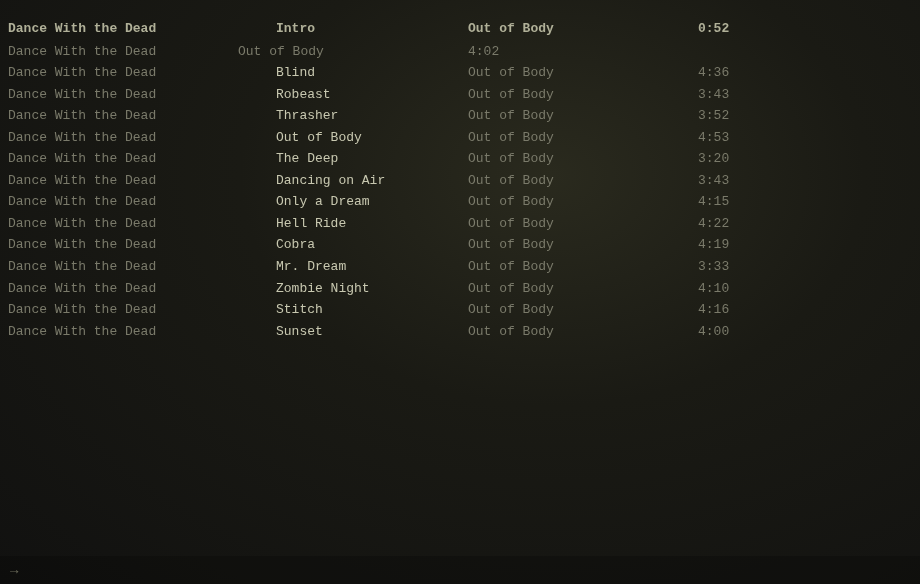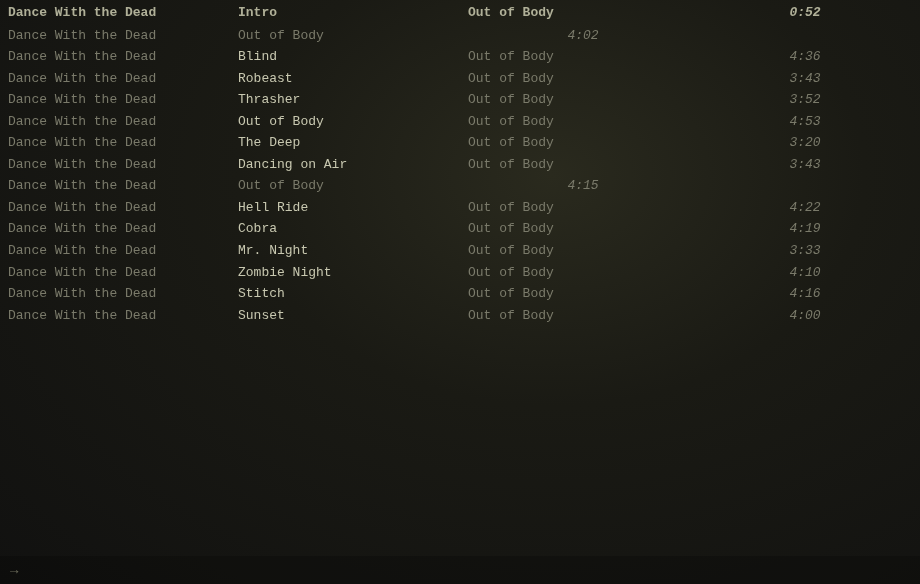--- a/index.html
+++ b/index.html
@@ -15,21 +15,21 @@
       background: radial-gradient(ellipse at 60% 30%, #2a2a1e 0%, #1a1a14 40%, #111110 100%);
       font-family: 'Courier New', Courier, monospace;
       font-size: 13px;
       color: #8a8a7a;
       overflow: hidden;
       position: relative;
     }
 
     .track-list {
       width: 100%;
-      padding-top: 2px;
+      padding-top: 18px;
     }
 
     .track-row {
       display: grid;
       grid-template-columns: 230px 230px 230px 1fr;
       padding: 2px 8px 2px 8px;
       line-height: 1.35;
       align-items: center;
     }
 
@@ -44,34 +44,34 @@
       white-space: nowrap;
       overflow: hidden;
       text-overflow: ellipsis;
     }
 
     .col-title {
       color: #c8c8b0;
       white-space: nowrap;
       overflow: hidden;
       text-overflow: ellipsis;
+      margin-left: 38px;
     }
 
     .col-album {
       color: #7a7a6a;
       white-space: nowrap;
       overflow: hidden;
       text-overflow: ellipsis;
     }
 
     .col-duration {
       color: #7a7a6a;
-      text-align: center;
-      white-space: nowrap;
-      font-style: italic;
+      text-align: left;
+      white-space: nowrap;
     }
 
     .header .col-title {
       color: #b0b098;
     }
 
     .header .col-album {
       color: #b0b098;
     }
 
@@ -148,38 +148,39 @@
       <span class="col-duration">3:20</span>
     </div>
     <div class="track-row">
       <span class="col-artist">Dance With the Dead</span>
       <span class="col-title">Dancing on Air</span>
       <span class="col-album">Out of Body</span>
       <span class="col-duration">3:43</span>
     </div>
     <div class="track-row">
       <span class="col-artist">Dance With the Dead</span>
+      <span class="col-title">Only a Dream</span>
       <span class="col-album">Out of Body</span>
       <span class="col-duration">4:15</span>
     </div>
     <div class="track-row">
       <span class="col-artist">Dance With the Dead</span>
       <span class="col-title">Hell Ride</span>
       <span class="col-album">Out of Body</span>
       <span class="col-duration">4:22</span>
     </div>
     <div class="track-row">
       <span class="col-artist">Dance With the Dead</span>
       <span class="col-title">Cobra</span>
       <span class="col-album">Out of Body</span>
       <span class="col-duration">4:19</span>
     </div>
     <div class="track-row">
       <span class="col-artist">Dance With the Dead</span>
-      <span class="col-title">Mr. Night</span>
+      <span class="col-title">Mr. Dream</span>
       <span class="col-album">Out of Body</span>
       <span class="col-duration">3:33</span>
     </div>
     <div class="track-row">
       <span class="col-artist">Dance With the Dead</span>
       <span class="col-title">Zombie Night</span>
       <span class="col-album">Out of Body</span>
       <span class="col-duration">4:10</span>
     </div>
     <div class="track-row">

